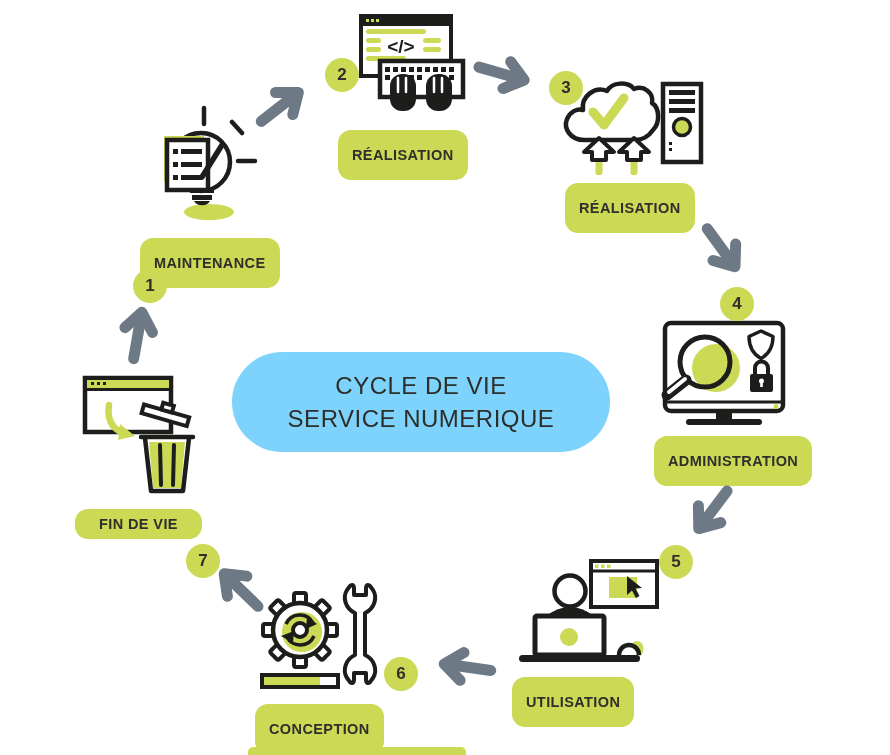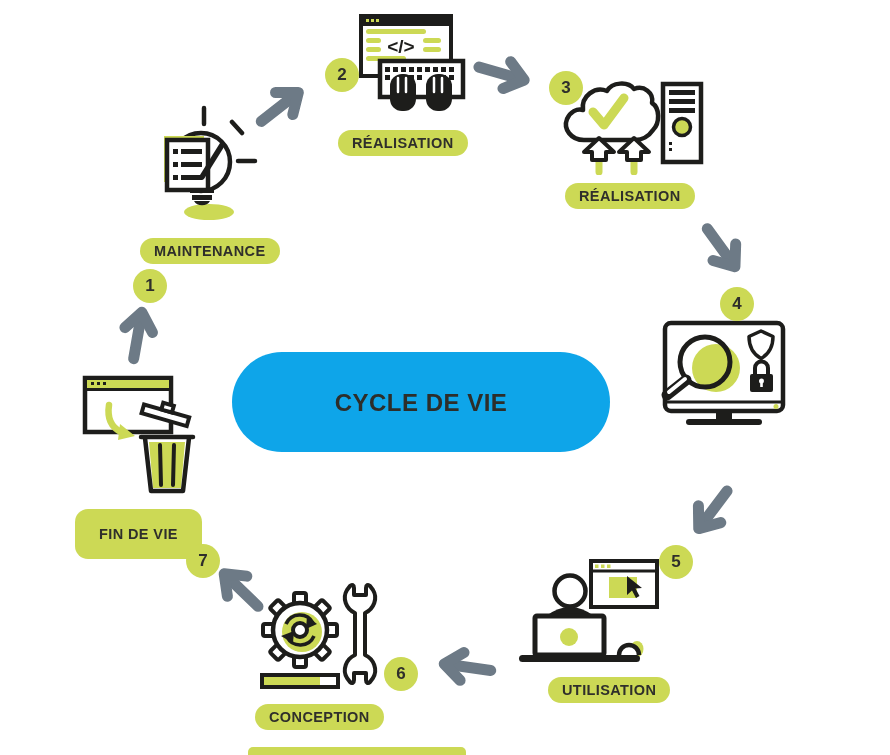--- a/index.html
+++ b/index.html
@@ -1,44 +1,45 @@
 <!DOCTYPE html>
 <html><head>
 <meta charset="utf-8">
 <style>
   html,body{margin:0;padding:0;background:#ffffff;}
   body{width:890px;height:755px;overflow:hidden;font-family:"Liberation Sans",sans-serif;}
   .canvas{position:relative;width:890px;height:755px;background:#ffffff;}
   .pill{
     position:absolute;background:#ccd955;color:#2f2f2b;font-weight:bold;
-    font-size:14.5px;letter-spacing:.4px;padding:4px 14px;border-radius:13px;
+    font-size:14.5px;letter-spacing:.4px;padding:16px 14px;border-radius:13px;
     white-space:nowrap;line-height:18px;
   }
-  .pill.wide{padding:16px 24px;}
+  .pill.wide{padding:6px 24px;}
   .badge{
     position:absolute;width:34px;height:34px;border-radius:50%;background:#ccd955;
     color:#2f2f2b;font-weight:bold;font-size:17px;display:flex;align-items:center;
     justify-content:center;
   }
   .icon{position:absolute;}
   .arrow{position:absolute;width:64px;height:44px;}
   .center-pill{
     position:absolute;left:232px;top:352px;width:378px;height:100px;border-radius:52px;
-    background:#0ea5e9;display:flex;flex-direction:column;align-items:center;justify-content:center;
-    font-weight:bold;font-size:24px;color:#2d2e2a;letter-spacing:.5px;line-height:33px;text-align:center;
+    background:#7dd3fc;display:flex;flex-direction:column;align-items:center;justify-content:center;
+    font-weight:normal;font-size:24px;color:#2d2e2a;letter-spacing:.5px;line-height:33px;text-align:center;
   }
   .cropped-bar{position:absolute;left:248px;top:747px;width:218px;height:8px;background:#ccd955;border-radius:5px 5px 0 0;}
 </style>
 </head>
 <body>
 
 <div class="canvas">
 
   <div class="center-pill">
     <div>CYCLE DE VIE</div>
+    <div>SERVICE NUMERIQUE</div>
   </div>
 
   <svg class="icon" style="left:150px;top:100px" width="115" height="125" viewBox="0 0 115 125">
     <ellipse cx="59" cy="112" rx="25" ry="8" fill="#ccd955"></ellipse>
     <path d="M54,8 L54,24 M82,22 L92,33 M88,61 L105,61" stroke="#1d1d1b" stroke-width="4.5" stroke-linecap="round" fill="none"></path>
     <circle cx="51" cy="62" r="29" fill="#ffffff" stroke="#1d1d1b" stroke-width="4.5"></circle>
     <rect x="40" y="88" width="24" height="5" fill="#1d1d1b"></rect>
     <rect x="42" y="95" width="20" height="5" fill="#1d1d1b"></rect>
     <path d="M44,101 a9,8 0 0 0 16,0 z" fill="#1d1d1b"></path>
     <rect x="14" y="36" width="40" height="46" fill="#ccd955"></rect>
@@ -120,39 +121,40 @@
     <circle cx="66" cy="50" r="24" fill="#ccd955"></circle>
     <circle cx="55" cy="44" r="25" fill="none" stroke="#1d1d1b" stroke-width="5"></circle>
     <path d="M36,62 L17,77" stroke="#1d1d1b" stroke-width="11" stroke-linecap="round"></path>
     <path d="M35,61 L19,74" stroke="#ffffff" stroke-width="4" stroke-linecap="round"></path>
     <path d="M111,13 L123,18.5 C123,29 119,36 111,40.5 C103,36 99,29 99,18.5 Z" fill="#ffffff" stroke="#1d1d1b" stroke-width="3.5" stroke-linejoin="round"></path>
     <path d="M105,56 v-6 a6.5,6.5 0 0 1 13,0 v6" fill="none" stroke="#1d1d1b" stroke-width="4"></path>
     <rect x="100" y="56" width="23" height="18" rx="2" fill="#1d1d1b"></rect>
     <circle cx="111.5" cy="63" r="2.5" fill="#ffffff"></circle>
     <rect x="110.2" y="63" width="2.6" height="6" fill="#ffffff"></rect>
   </svg>
+  <div class="pill" style="left:654px;top:436px">ADMINISTRATION</div>
   <div class="badge" style="left:720px;top:287px">4</div>
 
   <svg class="icon" style="left:515px;top:552px" width="180" height="115" viewBox="0 0 180 115">
     <rect x="76" y="9" width="66" height="46" fill="#ffffff" stroke="#1d1d1b" stroke-width="4"></rect>
     <path d="M76,19 H142" stroke="#1d1d1b" stroke-width="3"></path>
     <rect x="80" y="12.5" width="3.5" height="3.5" fill="#ccd955"></rect>
     <rect x="86" y="12.5" width="3.5" height="3.5" fill="#ccd955"></rect>
     <rect x="92" y="12.5" width="3.5" height="3.5" fill="#ccd955"></rect>
     <rect x="94" y="25" width="28" height="21" fill="#ccd955"></rect>
     <path d="M112,24 L112,43 L117,38.5 L121,46 L124.5,44 L120.5,36.5 L127,36 Z" fill="#1d1d1b"></path>
     <circle cx="55" cy="39" r="15.5" fill="#ffffff" stroke="#1d1d1b" stroke-width="4.5"></circle>
     <path d="M31,64 Q55,46 79,64 L79,68 L31,68 Z" fill="#1d1d1b"></path>
     <rect x="20" y="64" width="69" height="39" rx="2" fill="#ffffff" stroke="#1d1d1b" stroke-width="5"></rect>
     <circle cx="54" cy="85" r="9" fill="#ccd955"></circle>
     <ellipse cx="122" cy="97" rx="6.5" ry="8" fill="#ccd955"></ellipse>
     <path d="M104,103 a10,10 0 0 1 20,0" fill="#ffffff" stroke="#1d1d1b" stroke-width="4.5"></path>
     <rect x="4" y="103" width="121" height="7" rx="3.5" fill="#1d1d1b"></rect>
   </svg>
-  <div class="pill" style="left:548px;top:677px">UTILISATION</div>
+  <div class="pill" style="left:512px;top:677px">UTILISATION</div>
   <div class="badge" style="left:659px;top:545px">5</div>
 
   <svg class="icon" style="left:255px;top:575px" width="140" height="115" viewBox="0 0 140 115">
     <g fill="#ffffff" stroke="#1d1d1b" stroke-width="4">
       <rect x="39" y="18" width="12" height="12" rx="2"></rect>
       <rect x="39" y="18" width="12" height="12" rx="2" transform="rotate(45 45 55)"></rect>
       <rect x="39" y="18" width="12" height="12" rx="2" transform="rotate(90 45 55)"></rect>
       <rect x="39" y="18" width="12" height="12" rx="2" transform="rotate(135 45 55)"></rect>
       <rect x="39" y="18" width="12" height="12" rx="2" transform="rotate(180 45 55)"></rect>
       <rect x="39" y="18" width="12" height="12" rx="2" transform="rotate(225 45 55)"></rect>

